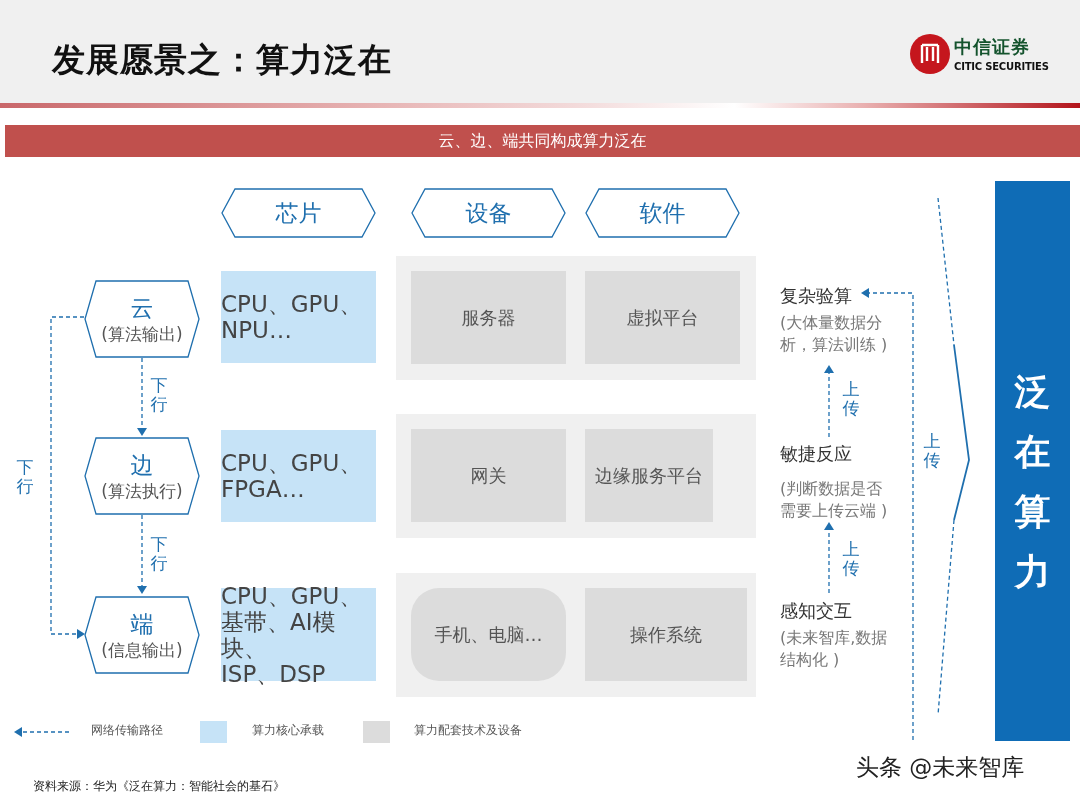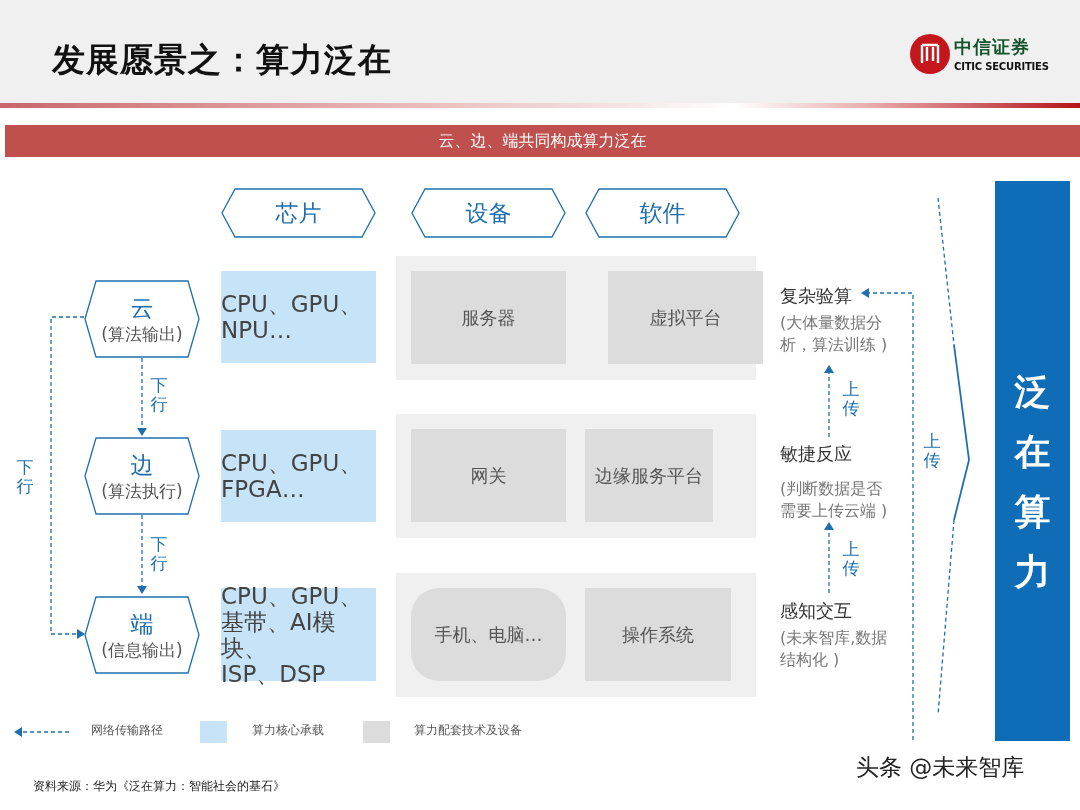--- a/index.html
+++ b/index.html
@@ -140,29 +140,29 @@
 <div class="abs chip" style="left:221px;top:588px;width:155px;height:93px;">
   <div>
       <div>CPU、GPU、</div>
       <div>基带、AI模块、</div>
       <div>ISP、DSP</div>
     </div>
 </div>
 
 <div class="abs group" style="left:396px;top:256px;width:360px;height:124px;"></div>
 <div class="abs cell" style="left:411px;top:271px;width:155px;height:93px;">服务器</div>
-<div class="abs cell" style="left:608px;top:271px;width:155px;height:93px;font-family:Liberation Serif, serif;">虚拟平台</div>
+<div class="abs cell" style="left:585px;top:271px;width:155px;height:93px;font-family:Liberation Serif, serif;">虚拟平台</div>
 
 <div class="abs group" style="left:396px;top:414px;width:360px;height:124px;"></div>
 <div class="abs cell" style="left:411px;top:429px;width:155px;height:93px;">网关</div>
 <div class="abs cell" style="left:585px;top:429px;width:128px;height:93px;">边缘服务平台</div>
 
 <div class="abs group" style="left:396px;top:573px;width:360px;height:124px;"></div>
 <div class="abs cell" style="left:411px;top:588px;width:155px;height:93px;border-radius:28px;">手机、电脑…</div>
-<div class="abs cell" style="left:585px;top:588px;width:146px;height:93px;text-align:center;">操作系统</div>
+<div class="abs cell" style="left:585px;top:588px;width:162px;height:93px;text-align:center;">操作系统</div>
 
 <div class="abs" style="left:780px;top:284px;">
   <div class="stage-title">复杂验算</div>
   <div class="stage-desc" style="margin-top:4px;">
       <div>(大体量数据分</div>
       <div>析，算法训练 )</div>
     </div>
 </div>
 <div class="abs" style="left:780px;top:442px;">
   <div class="stage-title">敏捷反应</div>

